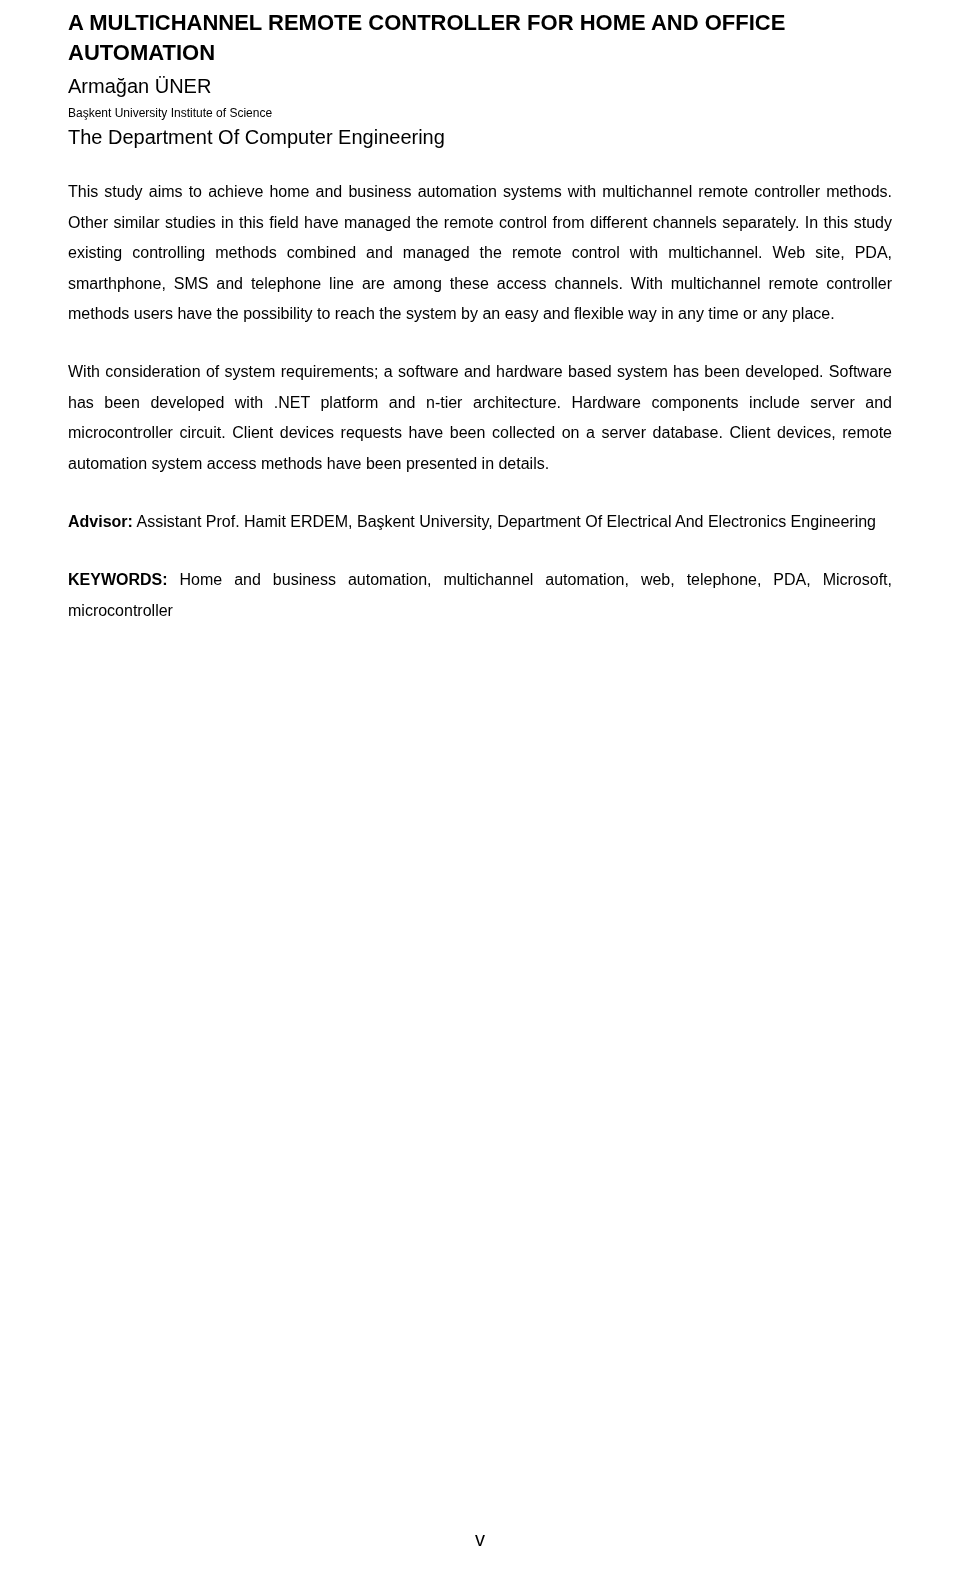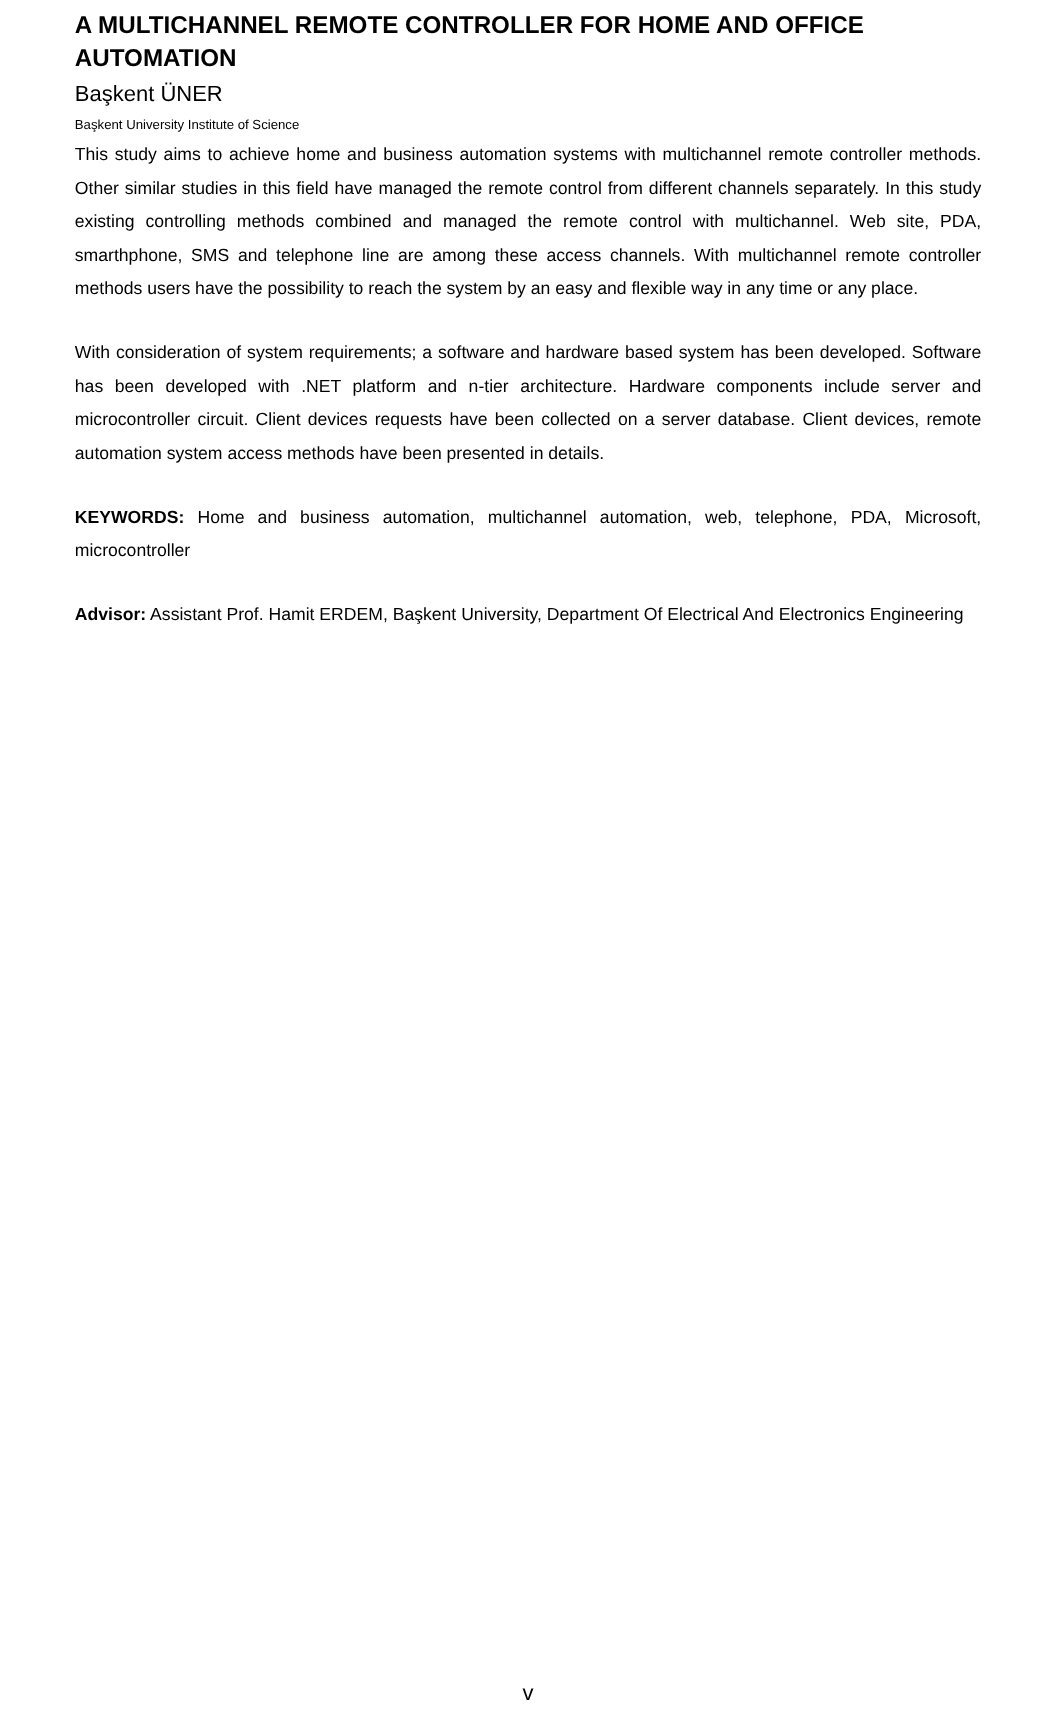--- a/index.html
+++ b/index.html
@@ -56,29 +56,30 @@
     text-align: center;
     font-size: 20px;
   }
 </style>
 </head>
 <body>
 
 <div class="page">
 
   <div class="title">A MULTICHANNEL REMOTE CONTROLLER FOR HOME AND OFFICE AUTOMATION</div>
-  <div class="author">Başkent ÜNER</div>
+  <div class="author">Armağan ÜNER</div>
   <div class="affil">Başkent University Institute of Science</div>
+  <div class="dept">The Department Of Computer Engineering</div>
 
 
   <div class="para">This study aims to achieve home and business automation systems with multichannel remote controller methods. Other similar studies in this field have managed the remote control from different channels separately. In this study existing controlling methods combined and managed the remote control with multichannel. Web site, PDA, smarthphone, SMS and telephone line are among these access channels. With multichannel remote controller methods users have the possibility to reach the system by an easy and flexible way in any time or any place.</div>
   <div class="para">With consideration of system requirements; a software and hardware based system has been developed. Software has been developed with .NET platform and n-tier architecture. Hardware components include server and microcontroller circuit. Client devices requests have been collected on a server database. Client devices, remote automation system access methods have been presented in details.</div>
 
   <div class="para">
-    <span class="label">KEYWORDS:</span><span> Home and business automation, multichannel automation, web, telephone, PDA, Microsoft, microcontroller</span>
+    <span class="label">Advisor:</span><span> Assistant Prof. Hamit ERDEM, Başkent University, Department Of Electrical And Electronics Engineering</span>
   </div>
 
   <div class="para">
-    <span class="label">Advisor:</span><span> Assistant Prof. Hamit ERDEM, Başkent University, Department Of Electrical And Electronics Engineering</span>
+    <span class="label">KEYWORDS:</span><span> Home and business automation, multichannel automation, web, telephone, PDA, Microsoft, microcontroller</span>
   </div>
 
   <div class="page-num">v</div>
 </div>
 
 </body></html>

